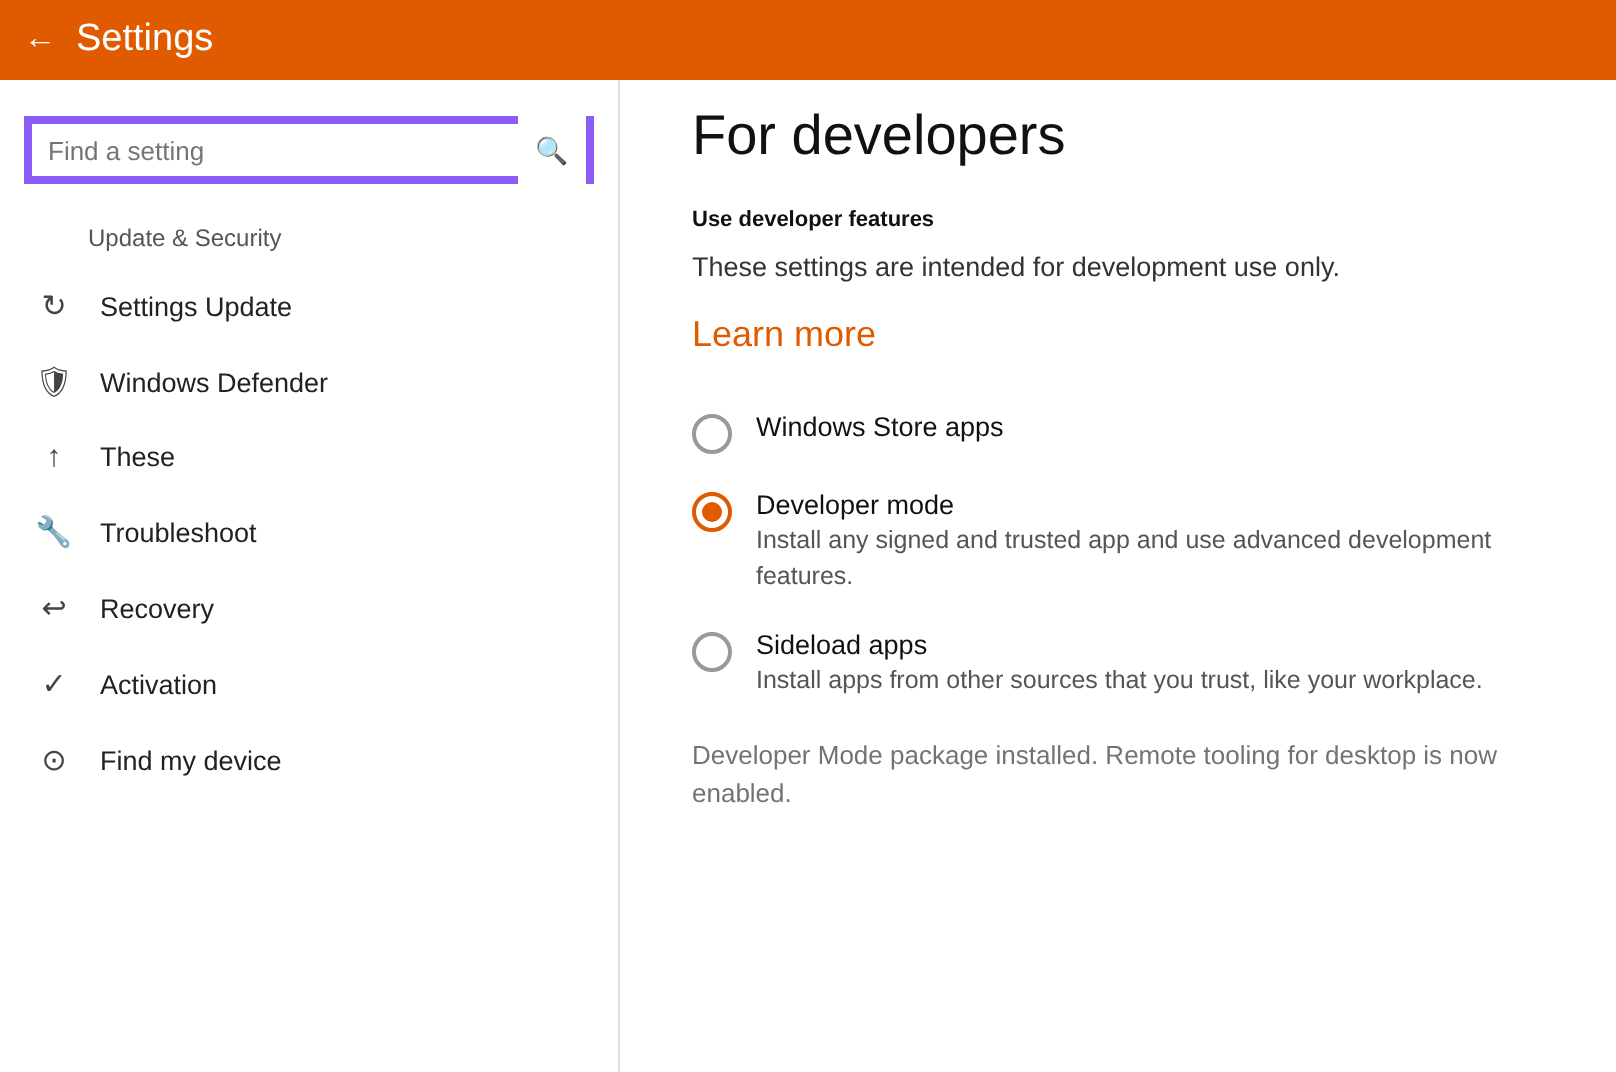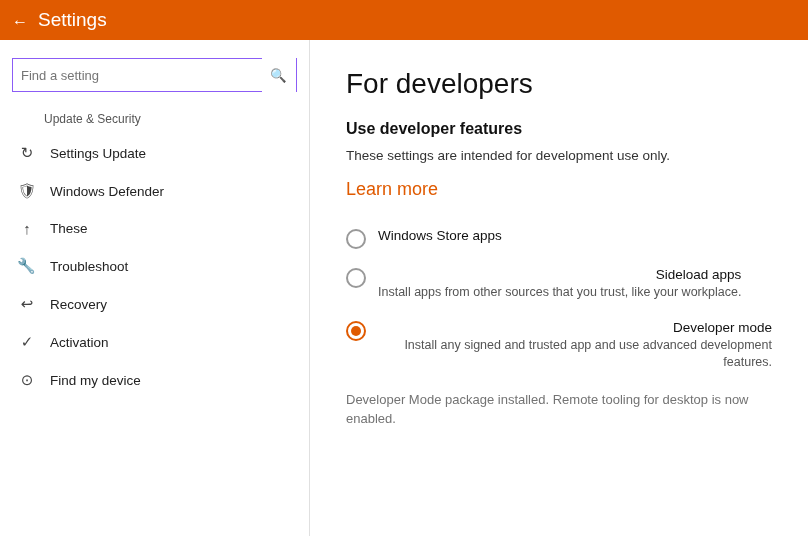--- a/index.html
+++ b/index.html
@@ -28,21 +28,21 @@
       width: 310px; flex-shrink: 0; overflow-y: auto;
       border-right: 1px solid #e0e0e0; padding-top: 10px;
     }
 
     
     .search-container {
       padding: 8px 12px 16px 12px;
     }
     .search-box {
       display: flex; align-items: center;
-      border: 1px solid #8b5cf6; width: 100%; height: 34px;
+      border: 4px solid #8b5cf6; width: 100%; height: 34px;
     }
     .search-box input {
       flex: 1; border: none; outline: none; padding: 0 8px;
       font-size: 13px; font-family: 'Segoe UI', Arial, sans-serif; color: #555;
     }
     .search-box .search-icon-btn {
       width: 34px; height: 34px; display: flex; align-items: center; justify-content: center;
       background: #fff; border: none; cursor: pointer; color: #555;
     }
 
@@ -56,28 +56,28 @@
       display: flex; align-items: center; padding: 10px 16px;
       cursor: pointer; font-size: 13.5px; color: #222;
     }
     .nav-item .nav-icon {
       width: 22px; margin-right: 12px; font-size: 15px; color: #444;
       display: flex; align-items: center; justify-content: center;
     }
 
     
     .content {
-      flex: 1; padding: 28px 36px; overflow-y: auto;
+      flex: 1; padding: 12px 36px; overflow-y: auto;
     }
 
     .content-title {
       font-size: 28px; font-weight: 300; color: #111; margin-bottom: 20px;
     }
     .section-title {
-      font-size: 16px; font-weight: 600; color: #111; margin-bottom: 10px;
+      font-size: 11px; font-weight: 600; color: #111; margin-bottom: 10px;
     }
     .description-text {
       font-size: 13.5px; color: #333; margin-bottom: 16px;
     }
     .learn-more-link {
       font-size: 18px; color: #e05a00; cursor: pointer; margin-bottom: 28px; display: inline-block;
     }
 
     
     .radio-option {
@@ -89,21 +89,20 @@
       flex-shrink: 0; margin-top: 1px; cursor: pointer;
     }
     .radio-outer.selected {
       border-color: #e05a00;
     }
     .radio-inner {
       width: 10px; height: 10px; border-radius: 50%; background: #e05a00;
     }
     .radio-content {
       margin-left: 12px;
-      text-align: right;
     }
     .radio-label {
       font-size: 13.5px; color: #111; font-weight: 400;
     }
     .radio-desc {
       font-size: 12.5px; color: #555; margin-top: 2px; line-height: 1.4;
     }
     .status-text {
       font-size: 13px; color: #737373; margin-top: 14px; line-height: 1.5;
     }
@@ -174,34 +173,34 @@
     <div id="radio-options-container">
         <div class="radio-option">
       <div class="radio-outer">
         
       </div>
       <div class="radio-content">
         <div class="radio-label">Windows Store apps</div>
       </div>
     </div>
         <div class="radio-option">
+      <div class="radio-outer selected">
+        <div class="radio-inner"></div>
+      </div>
+      <div class="radio-content">
+        <div class="radio-label">Developer mode</div>
+        <div class="radio-desc">Install any signed and trusted app and use advanced development features.</div>
+      </div>
+    </div>
+        <div class="radio-option">
       <div class="radio-outer">
         
       </div>
       <div class="radio-content">
         <div class="radio-label">Sideload apps</div>
         <div class="radio-desc">Install apps from other sources that you trust, like your workplace.</div>
       </div>
     </div>
-        <div class="radio-option">
-      <div class="radio-outer selected">
-        <div class="radio-inner"></div>
-      </div>
-      <div class="radio-content">
-        <div class="radio-label">Developer mode</div>
-        <div class="radio-desc">Install any signed and trusted app and use advanced development features.</div>
-      </div>
-    </div>
       </div>
     <p class="status-text">Developer Mode package installed.  Remote tooling for desktop is now enabled.</p>
   </div>
 
 </div>
 
 </body></html>

